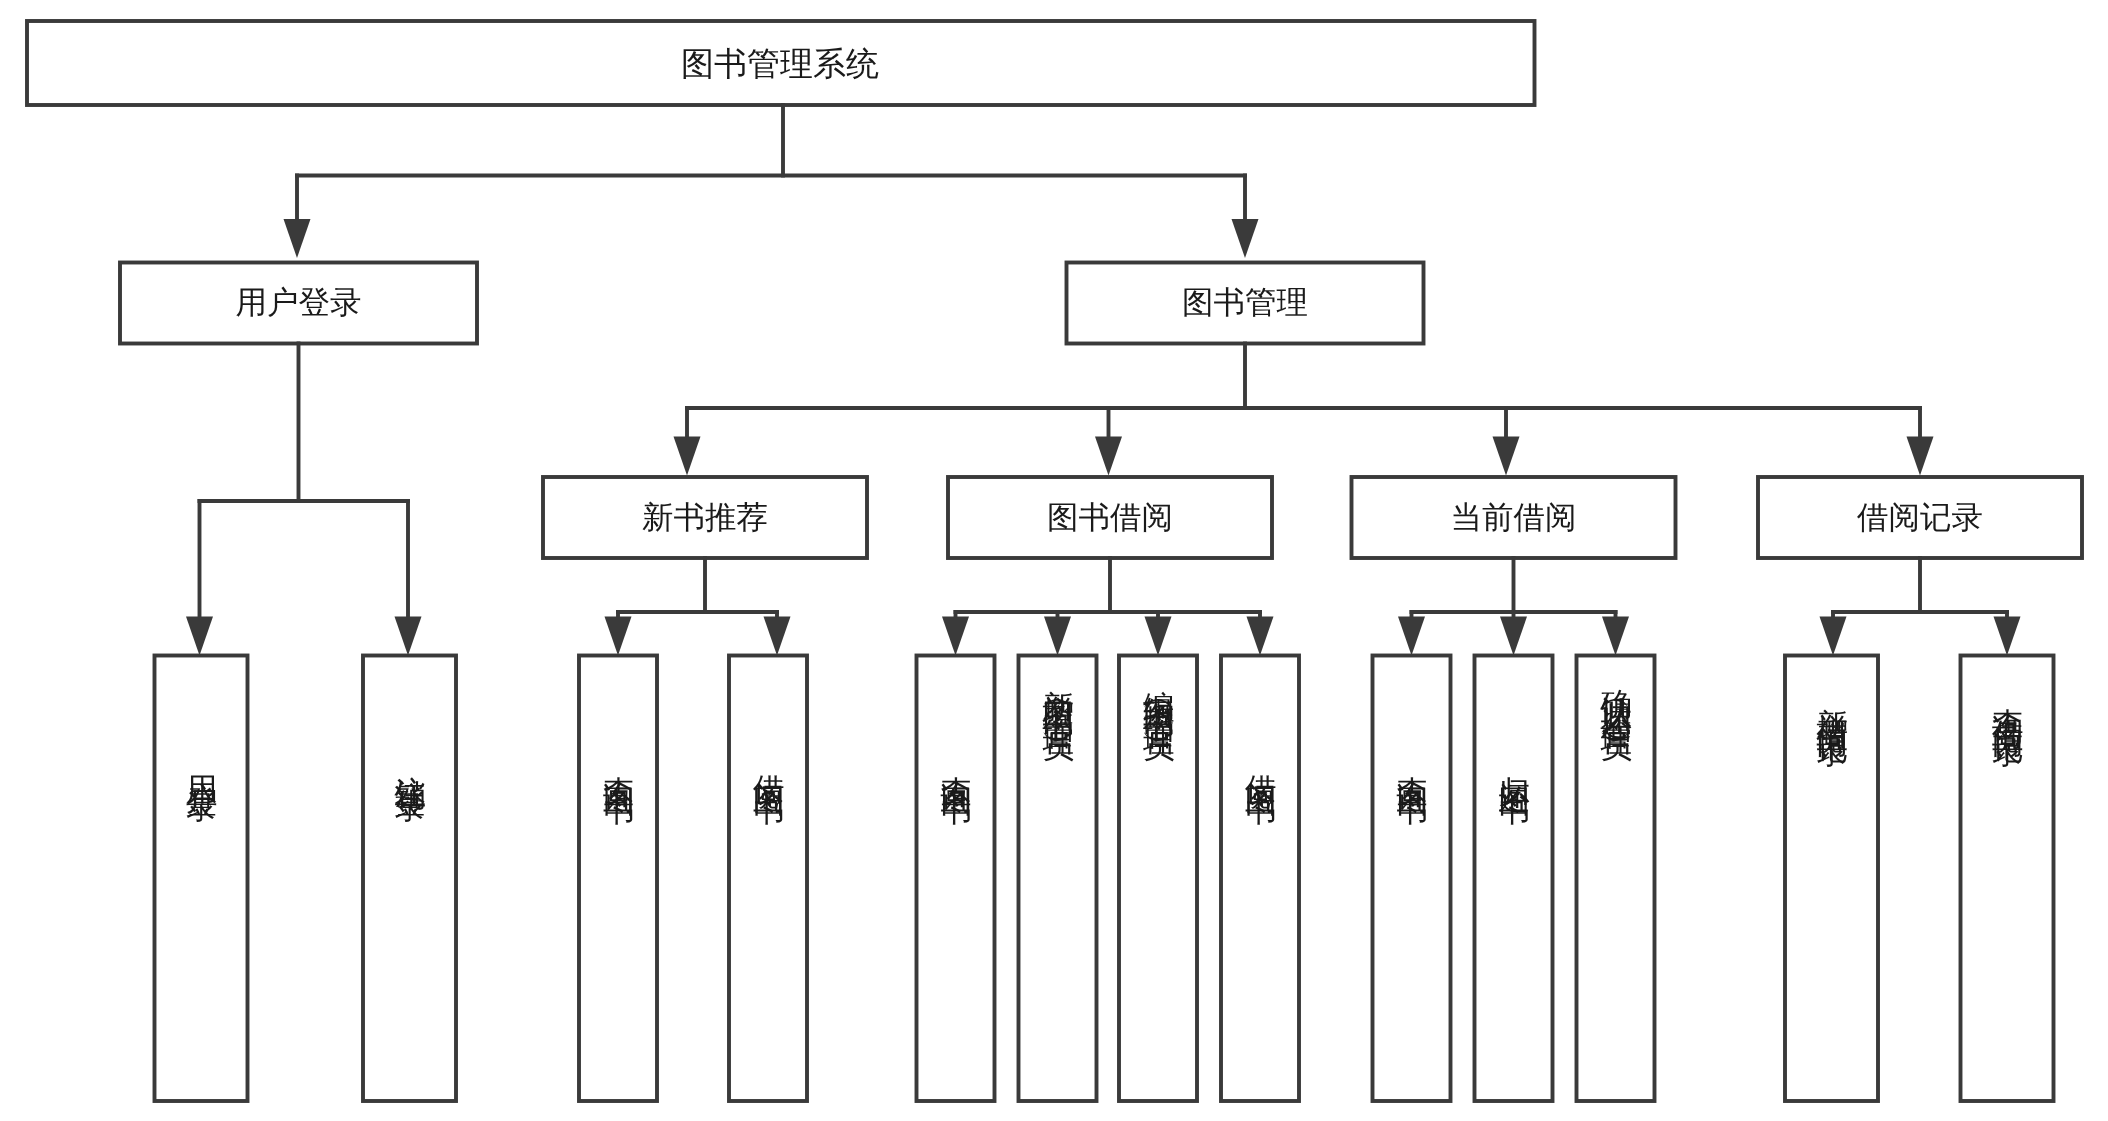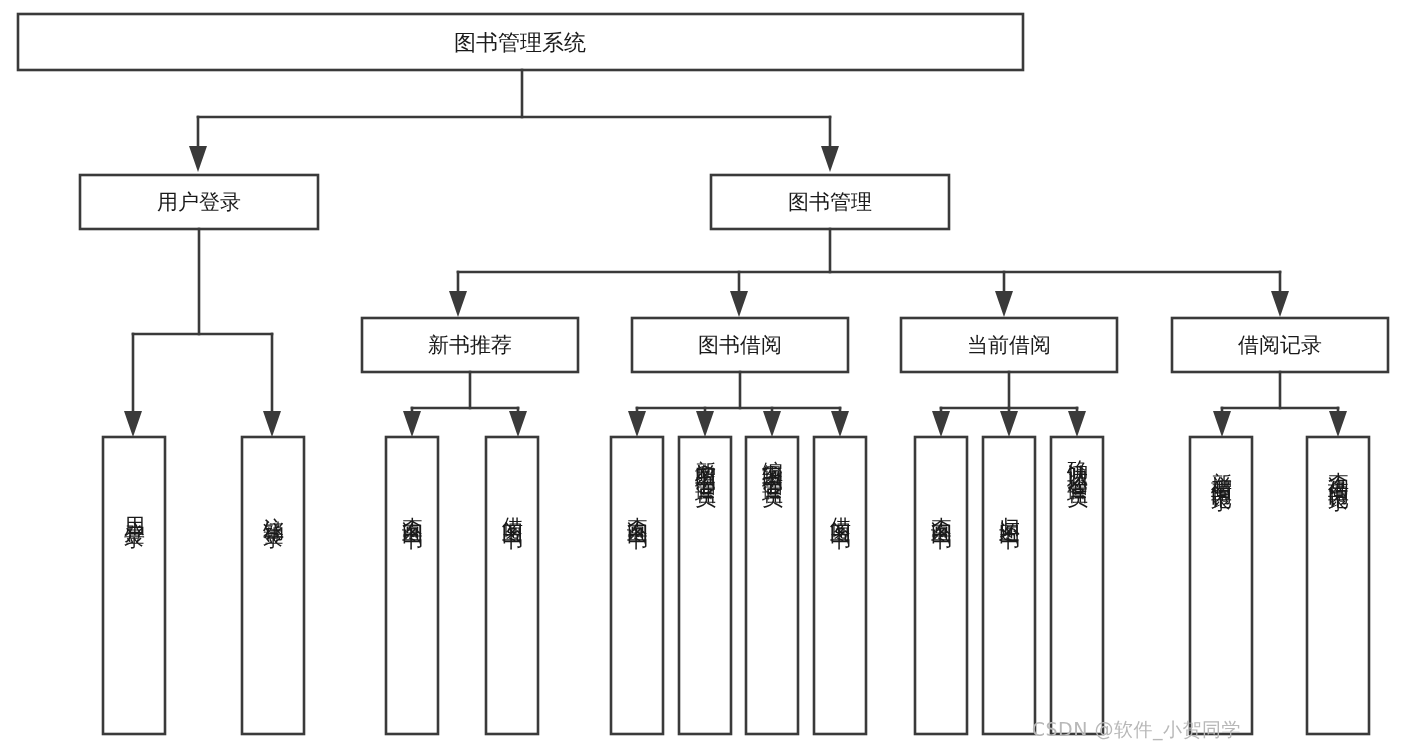--- a/index.html
+++ b/index.html
@@ -314,15 +314,14 @@
     <div class="leaf-label" style="left:1009px; top:500px;">归还图书</div>
 
     <div class="leaf-label" style="left:1077px; top:443px;">确认归还（管理员）</div>
 
     <div class="leaf-label" style="left:1221px; top:455px;">新增借阅记录</div>
 
     <div class="leaf-label" style="left:1338px; top:455px;">查询借阅记录</div>
 
   </div>
 
-  <div class="watermark">CSDN @软件_小贺同学</div>
 
 </div>
 
 </body></html>

